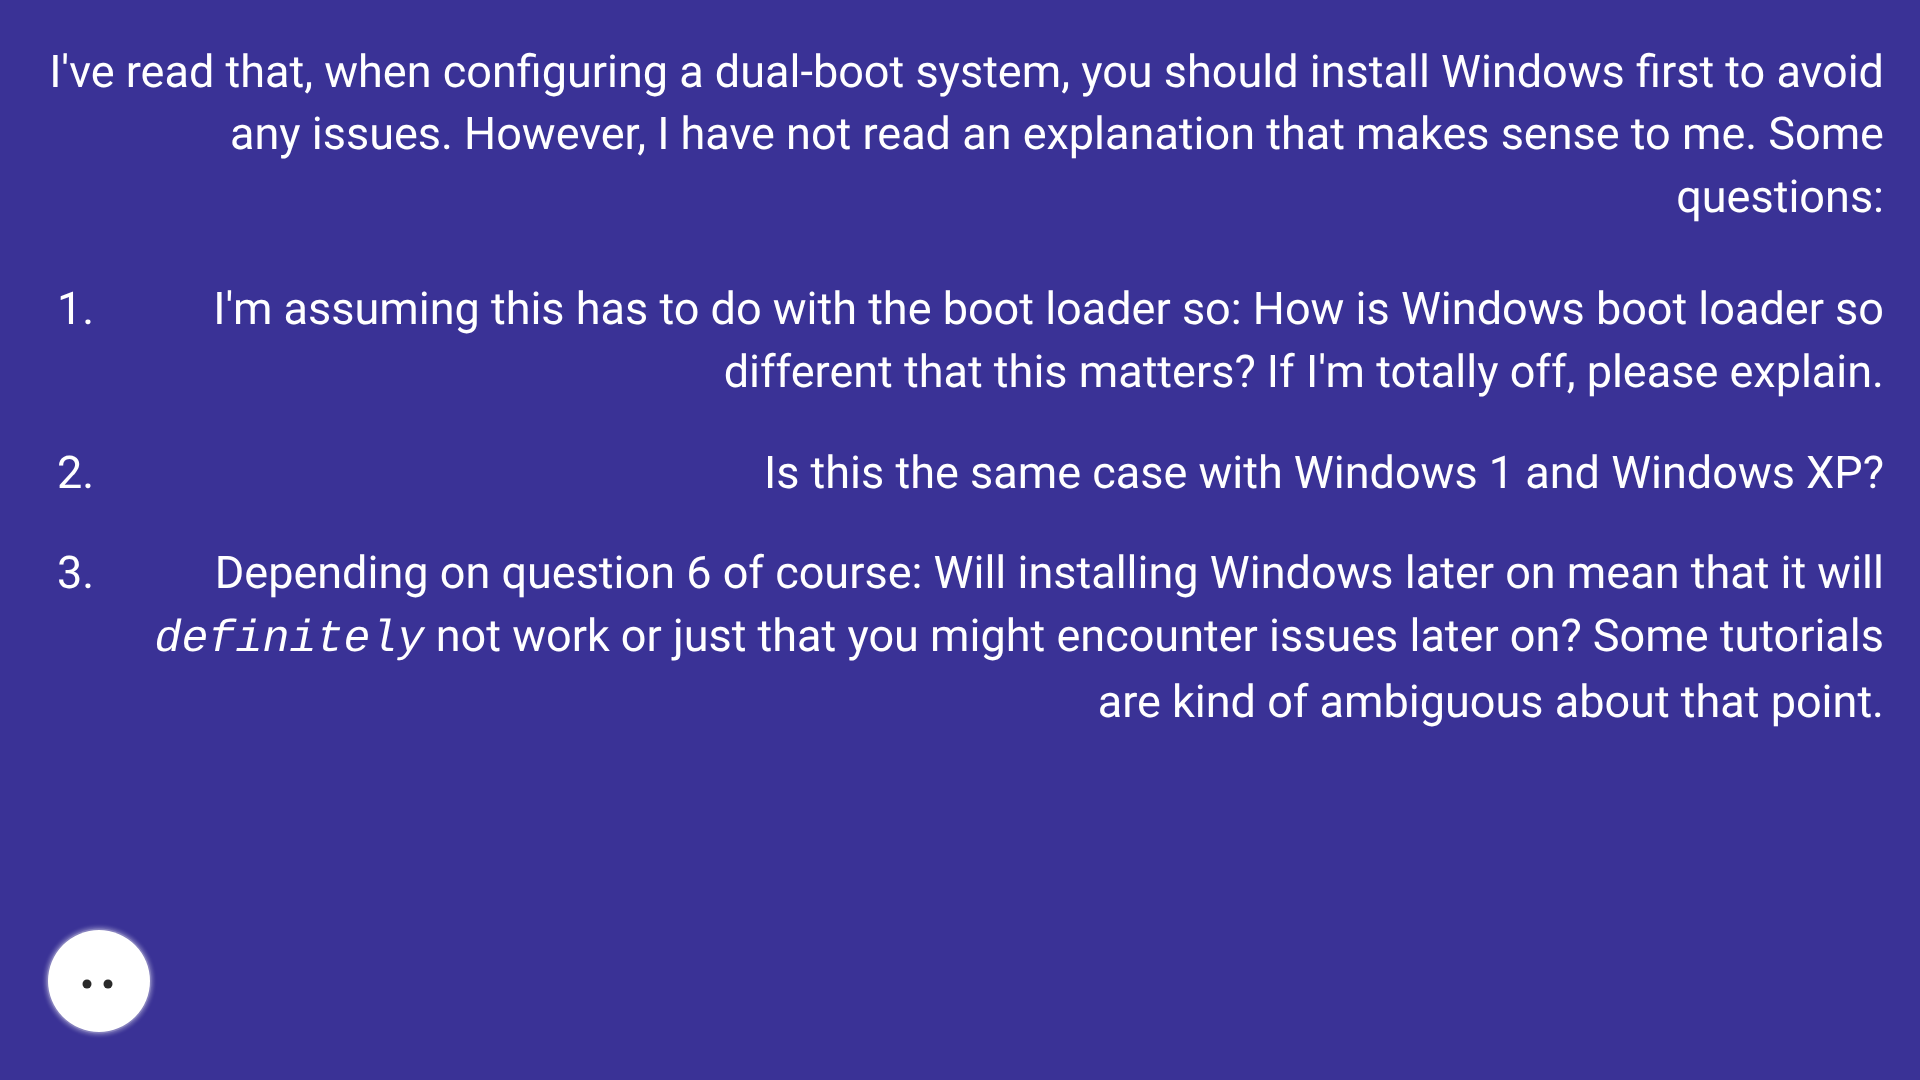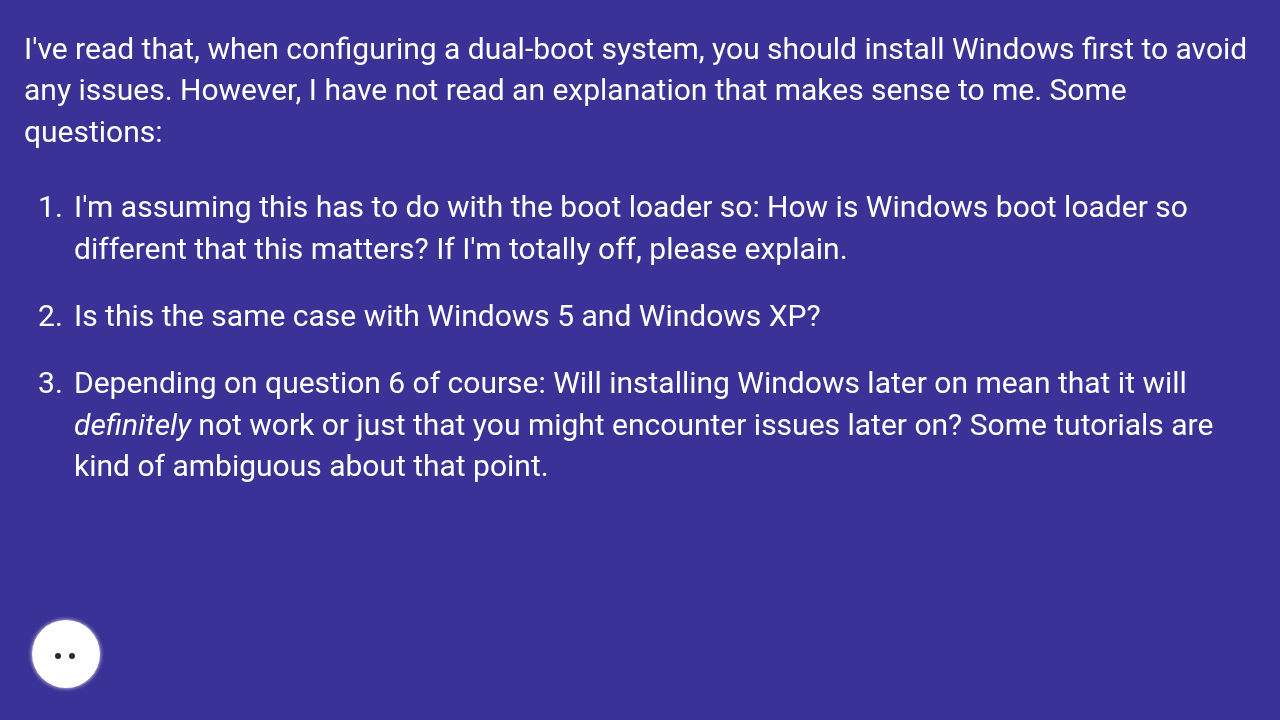--- a/index.html
+++ b/index.html
@@ -1,18 +1,19 @@
 <!DOCTYPE html>
 <html><head>
   <meta charset="utf-8">
   <style>
     * {
       margin: 0;
       padding: 0;
       box-sizing: border-box;
+      text-align: right;
     }
     body {
       width: 1280px;
       height: 720px;
       background-color: #3a3296;
       color: #ffffff;
       font-family: -apple-system, BlinkMacSystemFont, "Segoe UI", Roboto, Helvetica, Arial, sans-serif;
       padding: 28px 24px 24px 24px;
       position: relative;
       overflow: hidden;
@@ -37,20 +38,21 @@
       font-weight: 400;
     }
     ol li::before {
       content: counter(item) ".";
       position: absolute;
       left: -36px;
       font-weight: 400;
     }
     .italic {
       font-style: italic;
+      font-family: Liberation Mono, monospace;
     }
     .avatar {
       position: absolute;
       bottom: 32px;
       left: 32px;
       width: 68px;
       height: 68px;
     }
     .avatar-face {
       width: 68px;
@@ -84,21 +86,21 @@
       filter: blur(1px);
     }
   </style>
 </head>
 <body>
 
 <p class="intro">I've read that, when configuring a dual-boot system, you should install Windows first to avoid any issues. However, I have not read an explanation that makes sense to me. Some questions:</p>
 
 <ol>
   <li>I'm assuming this has to do with the boot loader so: How is Windows boot loader so different that this matters? If I'm totally off, please explain.</li>
-  <li>Is this the same case with Windows 5 and Windows XP?</li>
+  <li>Is this the same case with Windows 1 and Windows XP?</li>
   <li>
     <span>Depending on question 6 of course: Will installing Windows later on mean that it will </span><span class="italic">definitely</span><span> not work or just that you might encounter issues later on? Some tutorials are kind of ambiguous about that point.</span>
   </li>
 </ol>
 
 <div class="avatar">
   <div class="avatar-fuzz"></div>
   <div class="avatar-face"></div>
 </div>
 

